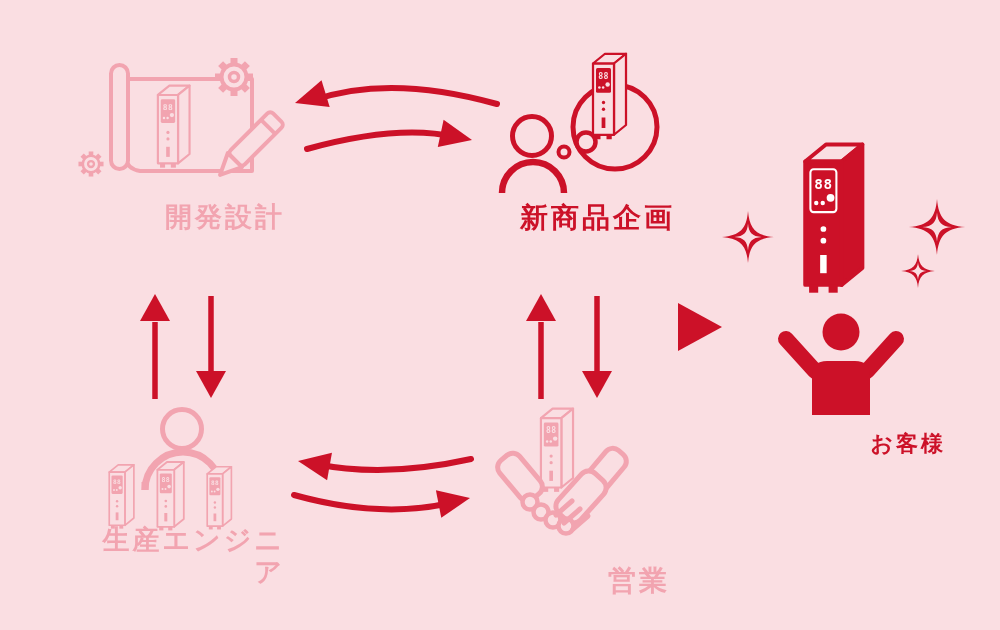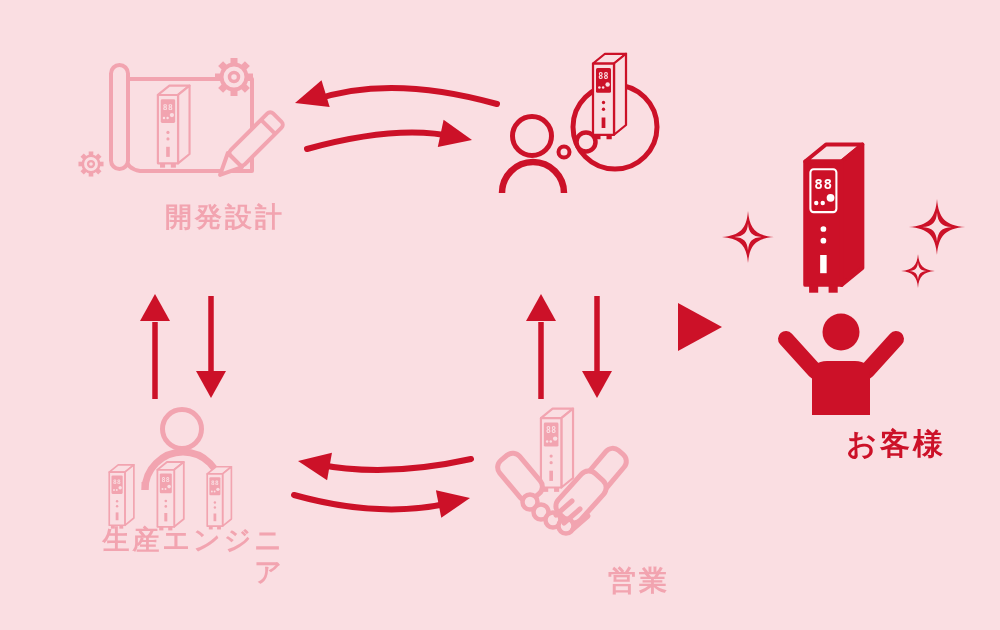--- a/index.html
+++ b/index.html
@@ -16,21 +16,21 @@
   .red{color:var(--red);}
   .pink{color:var(--pink);}
   .label{
     position:absolute;text-align:right;font-weight:bold;
     letter-spacing:3px;line-height:32px;user-select:none;
   }
   .label.pink{color:var(--pink);}
   .label.red{color:var(--red);}
   .f27{font-size:27px;}
   .f28{font-size:28px;}
-  .f30{font-size:30px;}
+  .f30{font-size:22px;}
   .disp{
     font-family:"DejaVu Sans Mono",monospace;font-weight:bold;
     font-size:11px;letter-spacing:0.5px;
   }
   .disp-bg{fill:var(--bg);}
   .disp-w{fill:#ffffff;}
 </style>
 </head>
 <body>
 
@@ -210,20 +210,21 @@
   <g class="red" fill="currentColor">
     <path d="M0,0 L32,-14 L32,14 Z" transform="translate(298,461) rotate(10)"></path>
     <path d="M0,0 L-32,-14 L-32,14 Z" transform="translate(470,498) rotate(-11)"></path>
   </g>
 </svg>
 
 <div class="label pink f27" style="left:75px;top:201px;width:210px;">
   <div>開発設計</div>
 </div>
 
+<div class="label red f28" style="left:465px;top:202px;width:210px;">新商品企画</div>
 
 <div class="label pink f27" style="left:75px;top:524px;width:210px;">生産エンジニア</div>
 
 <div class="label pink f28" style="left:460px;top:551px;width:210px;margin-top:14px;">営業</div>
 
 <div class="label red f30" style="left:736px;top:428px;width:210px;">お客様</div>
 
 </div>
 
 </body></html>

